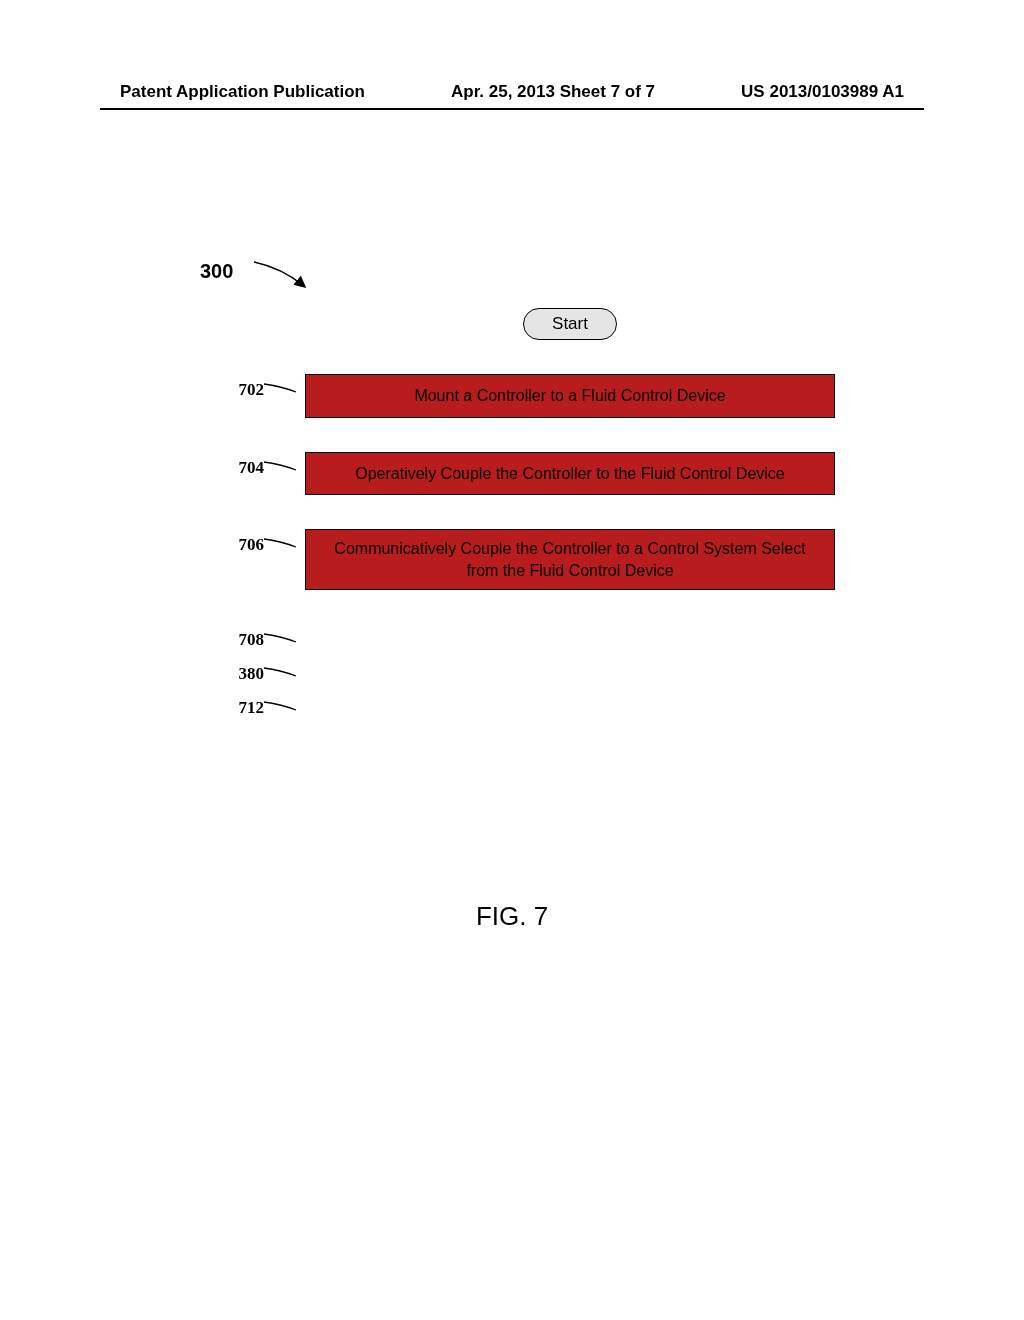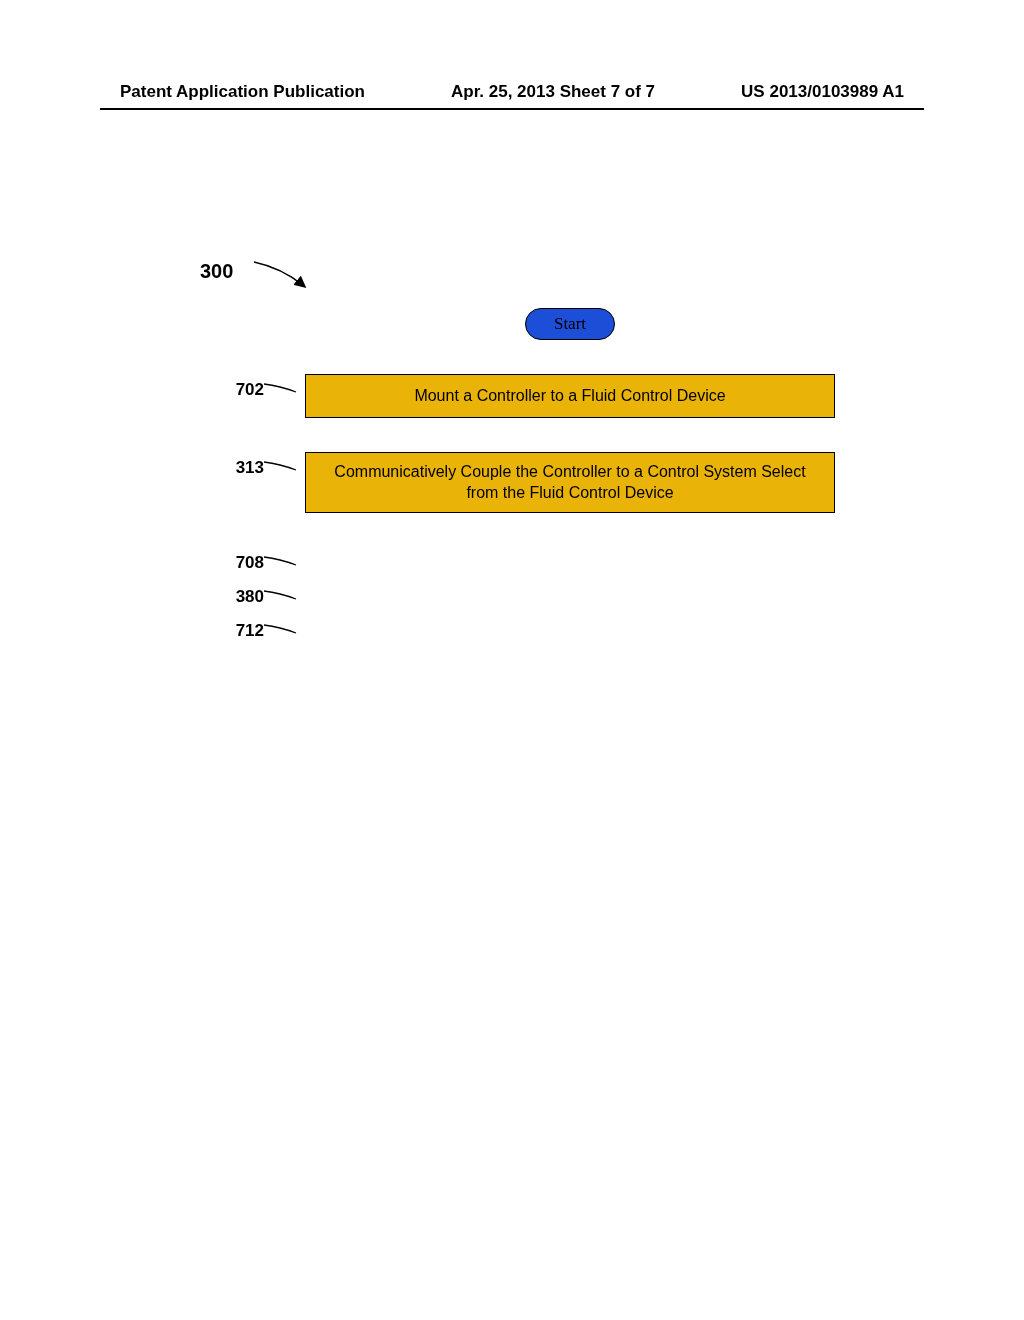--- a/index.html
+++ b/index.html
@@ -59,47 +59,47 @@
     margin-top: 0;
   }
   .ref-cell {
     width: 100px;
     text-align: right;
     padding-right: 6px;
     padding-top: 6px;
     font-size: 17px;
     font-weight: bold;
     position: relative;
+    font-family: Liberation Serif, serif;
   }
   .ref-cell svg {
     position: absolute;
     right: -28px;
     top: 6px;
   }
   .box-cell {
     flex: 1;
     display: flex;
     flex-direction: column;
     align-items: center;
   }
   .term {
     border: 1.5px solid #000;
     border-radius: 18px;
     padding: 5px 28px;
     font-size: 17px;
-    background: #1d4ed8;
-    font-family: Liberation Serif, serif;
+    background: #e5e5e5;
   }
   .proc {
     border: 1.5px solid #000;
     width: 530px;
     padding: 8px 14px;
     font-size: 16px;
     text-align: center;
-    background: #eab308;
+    background: #b91c1c;
     line-height: 1.35;
   }
   .proc.single { padding: 10px 14px; }
   .arrow {
     width: 2px;
     background: transparent;
     display: flex;
     justify-content: center;
   }
   .figcap {
@@ -157,24 +157,39 @@
       </div>
       <div class="box-cell">
         <div class="proc single">Mount a Controller to a Fluid Control Device</div>
         <svg class="arrow" width="14" height="34">
           <line x1="7" y1="0" x2="7" y2="26" stroke="#000" stroke-width="1.5"></line>
           <path d="M2,24 L7,32 L12,24 Z" fill="#000"></path>
         </svg>
       </div>
     </div>
 
-
-    <div class="block-row">
-      <div class="ref-cell">
-        <span>313</span>
+    <div class="block-row">
+      <div class="ref-cell">
+        <span>704</span>
+        <svg width="36" height="18">
+          <path d="M2 4 Q 18 6 34 12" stroke="#000" stroke-width="1.3" fill="none"></path>
+        </svg>
+      </div>
+      <div class="box-cell">
+        <div class="proc single">Operatively Couple the Controller to the Fluid Control Device</div>
+        <svg class="arrow" width="14" height="34">
+          <line x1="7" y1="0" x2="7" y2="26" stroke="#000" stroke-width="1.5"></line>
+          <path d="M2,24 L7,32 L12,24 Z" fill="#000"></path>
+        </svg>
+      </div>
+    </div>
+
+    <div class="block-row">
+      <div class="ref-cell">
+        <span>706</span>
         <svg width="36" height="18">
           <path d="M2 4 Q 18 6 34 12" stroke="#000" stroke-width="1.3" fill="none"></path>
         </svg>
       </div>
       <div class="box-cell">
         <div class="proc">Communicatively Couple the Controller to a Control System Select from the Fluid Control Device</div>
         <svg class="arrow" width="14" height="34">
           <line x1="7" y1="0" x2="7" y2="26" stroke="#000" stroke-width="1.5"></line>
           <path d="M2,24 L7,32 L12,24 Z" fill="#000"></path>
         </svg>
@@ -215,13 +230,14 @@
       <div class="ref-cell">
         <span>712</span>
         <svg width="36" height="18">
           <path d="M2 4 Q 18 6 34 12" stroke="#000" stroke-width="1.3" fill="none"></path>
         </svg>
       </div>
     </div>
 
   </div>
 
+  <div class="figcap">FIG. 7</div>
 </div>
 
 </body></html>

